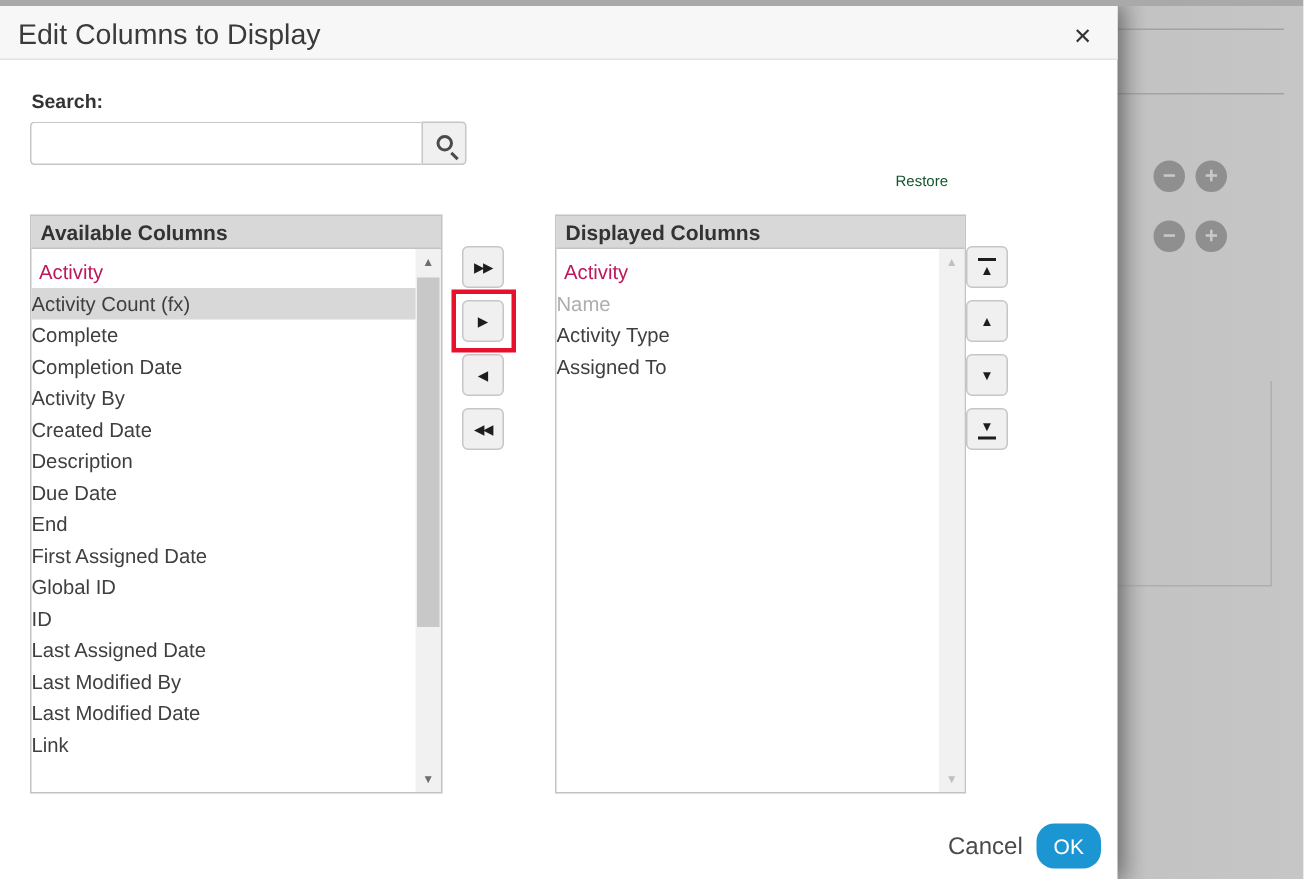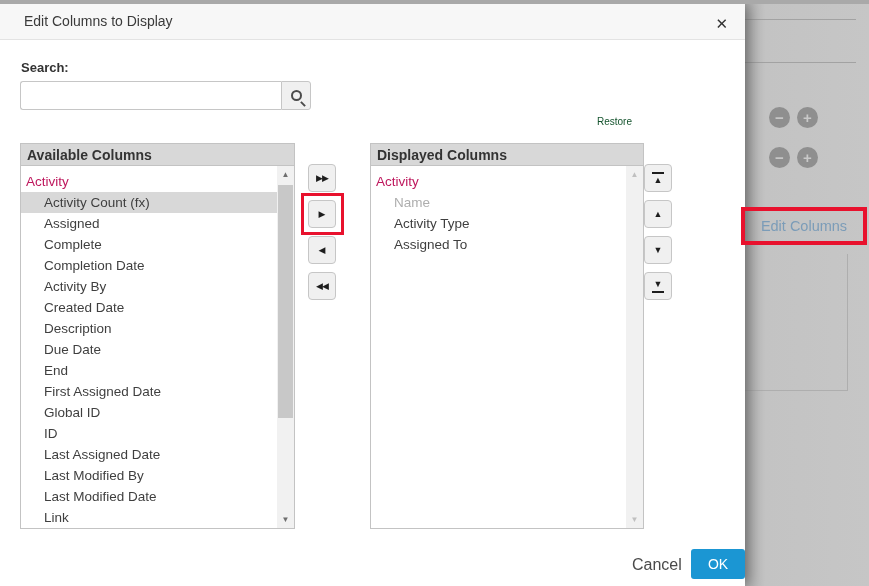--- a/index.html
+++ b/index.html
@@ -29,21 +29,21 @@
     display:flex; align-items:center; justify-content:center; font-size:15px; font-weight:bold; line-height:1; }
   .edit-columns-link { position:absolute; left:741px; top:207px; width:126px; height:38px;
     border:4px solid #e8112d; display:flex; align-items:center; justify-content:center;
     color:#7b9cb8; font-size:14.5px; z-index:10; }
 
   
   .modal { position:absolute; left:0; top:4px; width:745px; height:582px; background:#fff;
     box-shadow:3px 0 14px rgba(0,0,0,.45); z-index:3; }
   .modal-header { position:absolute; left:0; top:0; width:100%; height:36px; background:#f7f7f7;
     border-bottom:1px solid #e3e3e3; }
-  .modal-title { position:absolute; left:24px; top:9px; font-size:14px; color:#3a3a3a; }
+  .modal-title { position:absolute; left:12px; top:9px; font-size:19px; color:#3a3a3a; }
   .modal-close { position:absolute; right:15px; top:9px; font-size:15px; color:#333; cursor:pointer; padding:2px; }
 
   
   .search-label { position:absolute; left:21px; top:56px; font-size:13px; font-weight:bold; color:#333; }
   .search-input { position:absolute; left:20px; top:77px; width:261px; height:29px;
     border:1px solid #c6c6c6; border-right:none; border-radius:3px 0 0 3px; font-size:13px; padding:0 8px; outline:none; }
   .search-btn { position:absolute; left:281px; top:77px; width:30px; height:29px; background:#f0f0f0;
     border:1px solid #c6c6c6; border-radius:0 3px 3px 0; display:flex; align-items:center; justify-content:center; cursor:pointer; }
   .mag { position:relative; width:11px; height:11px; border:2px solid #4a4a4a; border-radius:50%; display:inline-block; }
   .mag::after { content:""; position:absolute; left:9px; top:9px; width:2px; height:6px; background:#4a4a4a; transform:rotate(-45deg); }
@@ -51,21 +51,21 @@
   .restore-link { position:absolute; left:358px; top:112px; width:274px; text-align:right;
     color:#14532d; font-size:10px; cursor:pointer; }
 
   
   .listbox { position:absolute; top:139px; border:1px solid #c3c3c3; background:#fff; }
   .listbox.available { left:20px; width:275px; height:386px; }
   .listbox.displayed { left:358px; width:274px; height:386px;margin-left:12px; }
   .listbox-header { height:22px; background:#d8d8d8; border-bottom:1px solid #c3c3c3;
     font-size:14px; font-weight:bold; color:#333; padding:3px 6px; }
   .listbox-body { position:relative; height:362px; overflow:hidden; padding-top:5px; font-size:13.5px; }
-  .li { height:21px; line-height:21px; padding-left:23px; padding-right:20px; white-space:nowrap; cursor:pointer; color:#3f3f3f; }
+  .li { height:21px; line-height:21px; padding-right:20px; white-space:nowrap; cursor:pointer; color:#3f3f3f; }
   .li.group { padding-left:5px; font-weight:normal; color:#be185d; cursor:default; }
   .li.selected { background:#d8d8d8; }
   .li.disabled { color:#aeaeae; }
 
   
   .sb { position:absolute; top:0; right:0; width:17px; height:100%; background:#f1f1f1; }
   .sb-arrow { position:absolute; left:0; width:17px; height:17px; display:flex; align-items:center; justify-content:center;
     font-size:8px; color:#6e6e6e; cursor:pointer; }
   .sb-arrow.up { top:0; } .sb-arrow.down { bottom:0; }
   .sb-thumb { position:absolute; left:1px; width:15px; background:#c8c8c8; cursor:pointer; }
@@ -80,22 +80,22 @@
   .col-right .sq-btn { left:644px; }
   .r1 { top:160px; } .r2 { top:196px; } .r3 { top:232px; } .r4 { top:268px; }
   .hbar { width:12px; height:2px; background:#1d1d1d; }
   .hbar.topbarline { margin-bottom:2px; } .hbar.botbarline { margin-top:2px; }
   .tri { font-size:9px; }
 
   .red-box { position:absolute; left:301px; top:189px; width:43px; height:42px; border:3px solid #e8112d; z-index:10; pointer-events:none; }
 
   
   .cancel-btn { position:absolute; left:628px; top:550px; font-size:16px; color:#4a4a4a; cursor:pointer; padding:2px 4px; }
-  .ok-btn { position:absolute; left:691px; top:545px; width:54px; height:30px; background:#1b96d3; color:#fff;
-    border:none; border-radius:3px; font-size:14px; display:flex; align-items:center; justify-content:center; cursor:pointer;
+  .ok-btn { position:absolute; left:691px; top:545px; width:43px; height:30px; background:#1b96d3; color:#fff;
+    border:none; border-radius:12px; font-size:14px; display:flex; align-items:center; justify-content:center; cursor:pointer;
     font-family:"Liberation Sans", sans-serif; }
 </style>
 </head>
 <body>
 
 <div class="screen">
 
   <div class="topbar"></div>
 
   <div class="bg-page">
@@ -109,41 +109,39 @@
       <span class="circle-btn">−</span>
       <span class="circle-btn">+</span>
     </div>
     <span class="frag-link frag-2">t</span>
     <div class="bg-row bg-row-2">
       <span class="circle-btn">−</span>
       <span class="circle-btn">+</span>
     </div>
   </div>
 
-  <div class="edit-columns-link">Edit Columns</div>
 
   <div class="modal">
     <div class="modal-header"></div>
     <div class="modal-title">Edit Columns to Display</div>
     <div class="modal-close">✕</div>
 
     <div class="search-label">Search:</div>
     <input class="search-input" type="text" value="" style="">
     <div class="search-btn">
       <span class="mag"></span>
     </div>
 
     <div class="restore-link">Restore</div>
 
     <div class="listbox available">
       <div class="listbox-header">Available Columns</div>
       <div class="listbox-body">
         <div class="li group">Activity</div>
         <div class="li selected">Activity Count (fx)</div>
-        <div class="li">Assigned</div>
         <div class="li">Complete</div>
         <div class="li">Completion Date</div>
         <div class="li">Activity By</div>
         <div class="li">Created Date</div>
         <div class="li">Description</div>
         <div class="li">Due Date</div>
         <div class="li">End</div>
         <div class="li">First Assigned Date</div>
         <div class="li">Global ID</div>
         <div class="li">ID</div>

